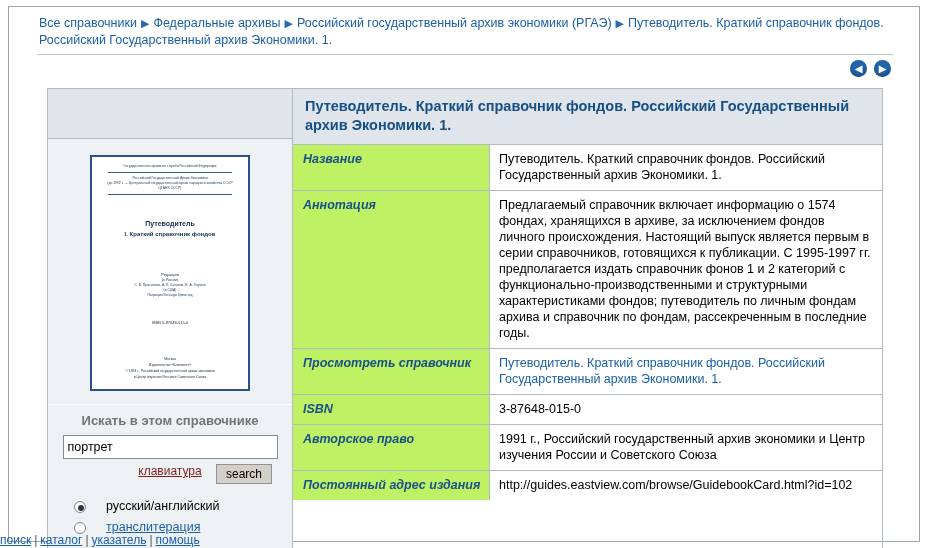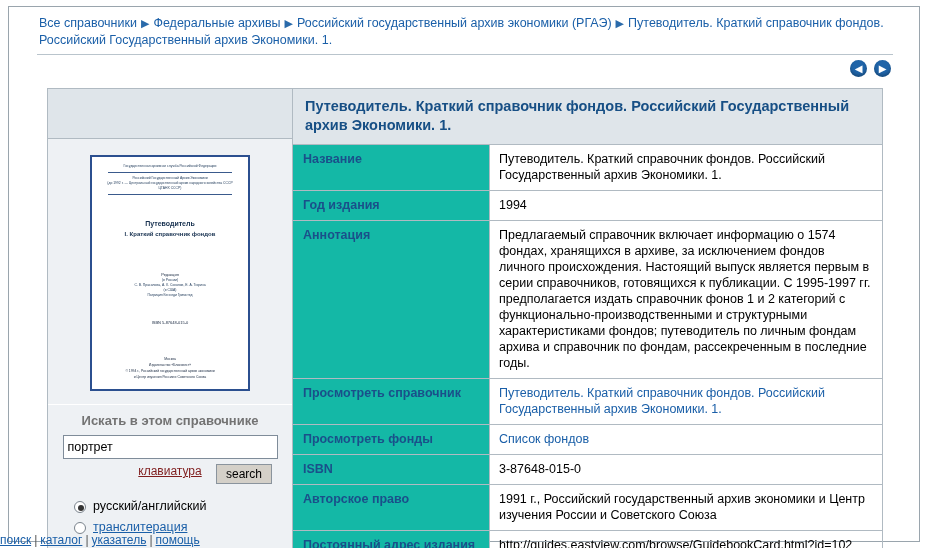--- a/index.html
+++ b/index.html
@@ -165,21 +165,21 @@
     padding: 2px 9px;
     border: 1px solid #8a949d;
     background: #d4d0c8;
     cursor: pointer;
   }
   .radios {
     text-align: left;
     padding: 12px 0 0 14px;
     line-height: 21px;
   }
-  .radiorow { display: flex; align-items: center; gap: 7px; }
+  .radiorow { display: flex; align-items: center; gap: 20px; }
   .radio {
     width: 12px; height: 12px;
     border: 1px solid #7b848d;
     border-radius: 50%;
     background: #fff;
     position: relative;
     flex: none;
     cursor: pointer;
   }
   .radio.on::after {
@@ -192,26 +192,27 @@
   }
   .rl-plain { color: #000; font-size: 12.5px; }
   .rl-link { color: #1a5fa8; font-size: 12.5px; text-decoration: underline; cursor: pointer; }
   
   .row { display: flex; border-bottom: 1px solid #b0bac2; }
   .row:last-child { border-bottom: none; }
   .rowlabel {
     width: 197px;
     flex: none;
     padding: 6px 8px 7px 10px;
-    background: #14b8a6;
+    background: #bef264;
     color: #1a4f8a;
     font-weight: bold;
     font-size: 12.5px;
     line-height: 16px;
     border-right: 1px solid #b0bac2;
+    font-style: italic;
   }
   .rowvalue {
     flex: 1;
     padding: 6px 10px 7px 9px;
     font-size: 12.5px;
     line-height: 16px;
     color: #000;
     word-wrap: break-word;
   }
   .rowvalue a { color: #1a5fa8; text-decoration: none; }
@@ -297,40 +298,30 @@
       </div>
 
       <div class="rightcol">
         <div class="titlebar">Путеводитель. Краткий справочник фондов. Российский Государственный архив Экономики. 1.</div>
 
         <div class="row">
           <div class="rowlabel">Название</div>
           <div class="rowvalue">Путеводитель. Краткий справочник фондов. Российский Государственный архив Экономики. 1.</div>
         </div>
         <div class="row">
-          <div class="rowlabel">Год издания</div>
-          <div class="rowvalue">1994</div>
-        </div>
-        <div class="row">
           <div class="rowlabel">Аннотация</div>
           <div class="rowvalue">Предлагаемый справочник включает информацию о 1574 фондах, хранящихся в архиве, за исключением фондов личного происхождения. Настоящий выпуск является первым в серии справочников, готовящихся к публикации. С 1995-1997 гг. предполагается издать справочник фонов 1 и 2 категорий с функционально-производственными и структурными характеристиками фондов; путеводитель по личным фондам архива и справочник по фондам, рассекреченным в последние годы.</div>
         </div>
         <div class="row">
           <div class="rowlabel">Просмотреть справочник</div>
           <div class="rowvalue link">
             <a href="#">Путеводитель. Краткий справочник фондов. Российский Государственный архив Экономики. 1.</a>
           </div>
         </div>
         <div class="row">
-          <div class="rowlabel">Просмотреть фонды</div>
-          <div class="rowvalue link">
-            <a href="#">Список фондов</a>
-          </div>
-        </div>
-        <div class="row">
           <div class="rowlabel">ISBN</div>
           <div class="rowvalue">3-87648-015-0</div>
         </div>
         <div class="row">
           <div class="rowlabel">Авторское право</div>
           <div class="rowvalue">1991 г., Российский государственный архив экономики и Центр изучения России и Советского Союза</div>
         </div>
         <div class="row">
           <div class="rowlabel">Постоянный адрес издания</div>
           <div class="rowvalue plainurl">http://guides.eastview.com/browse/GuidebookCard.html?id=102</div>

